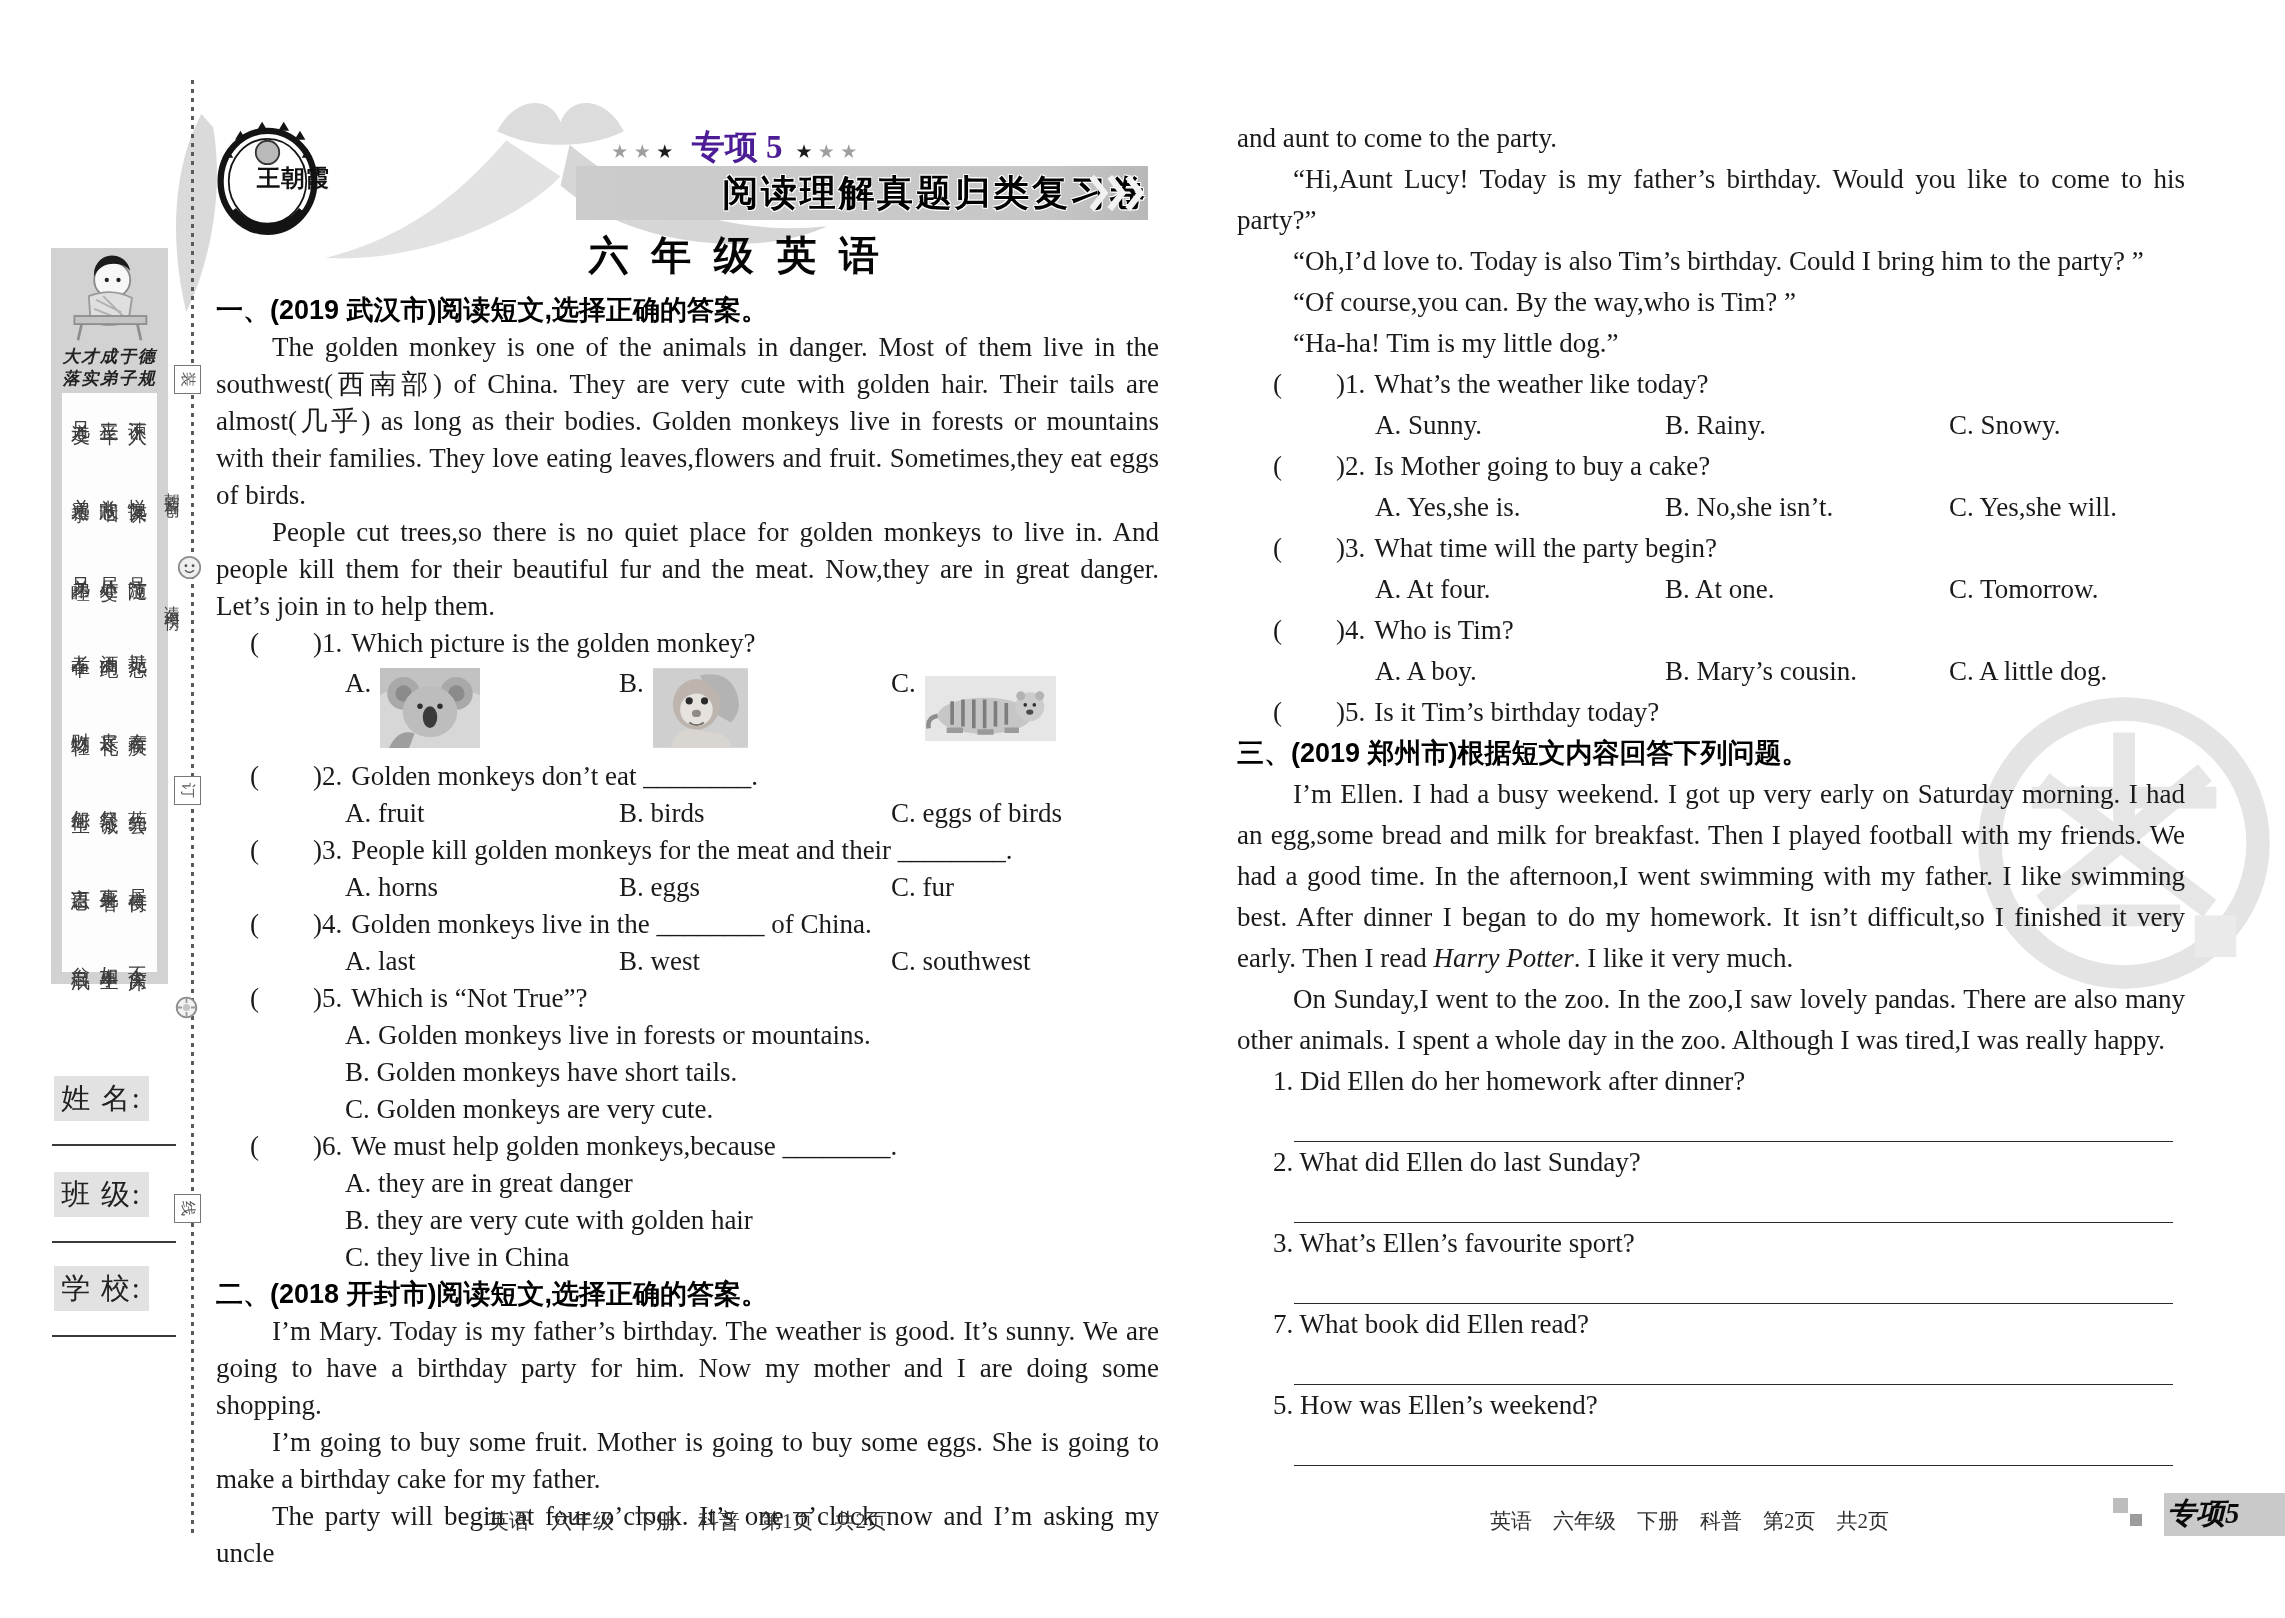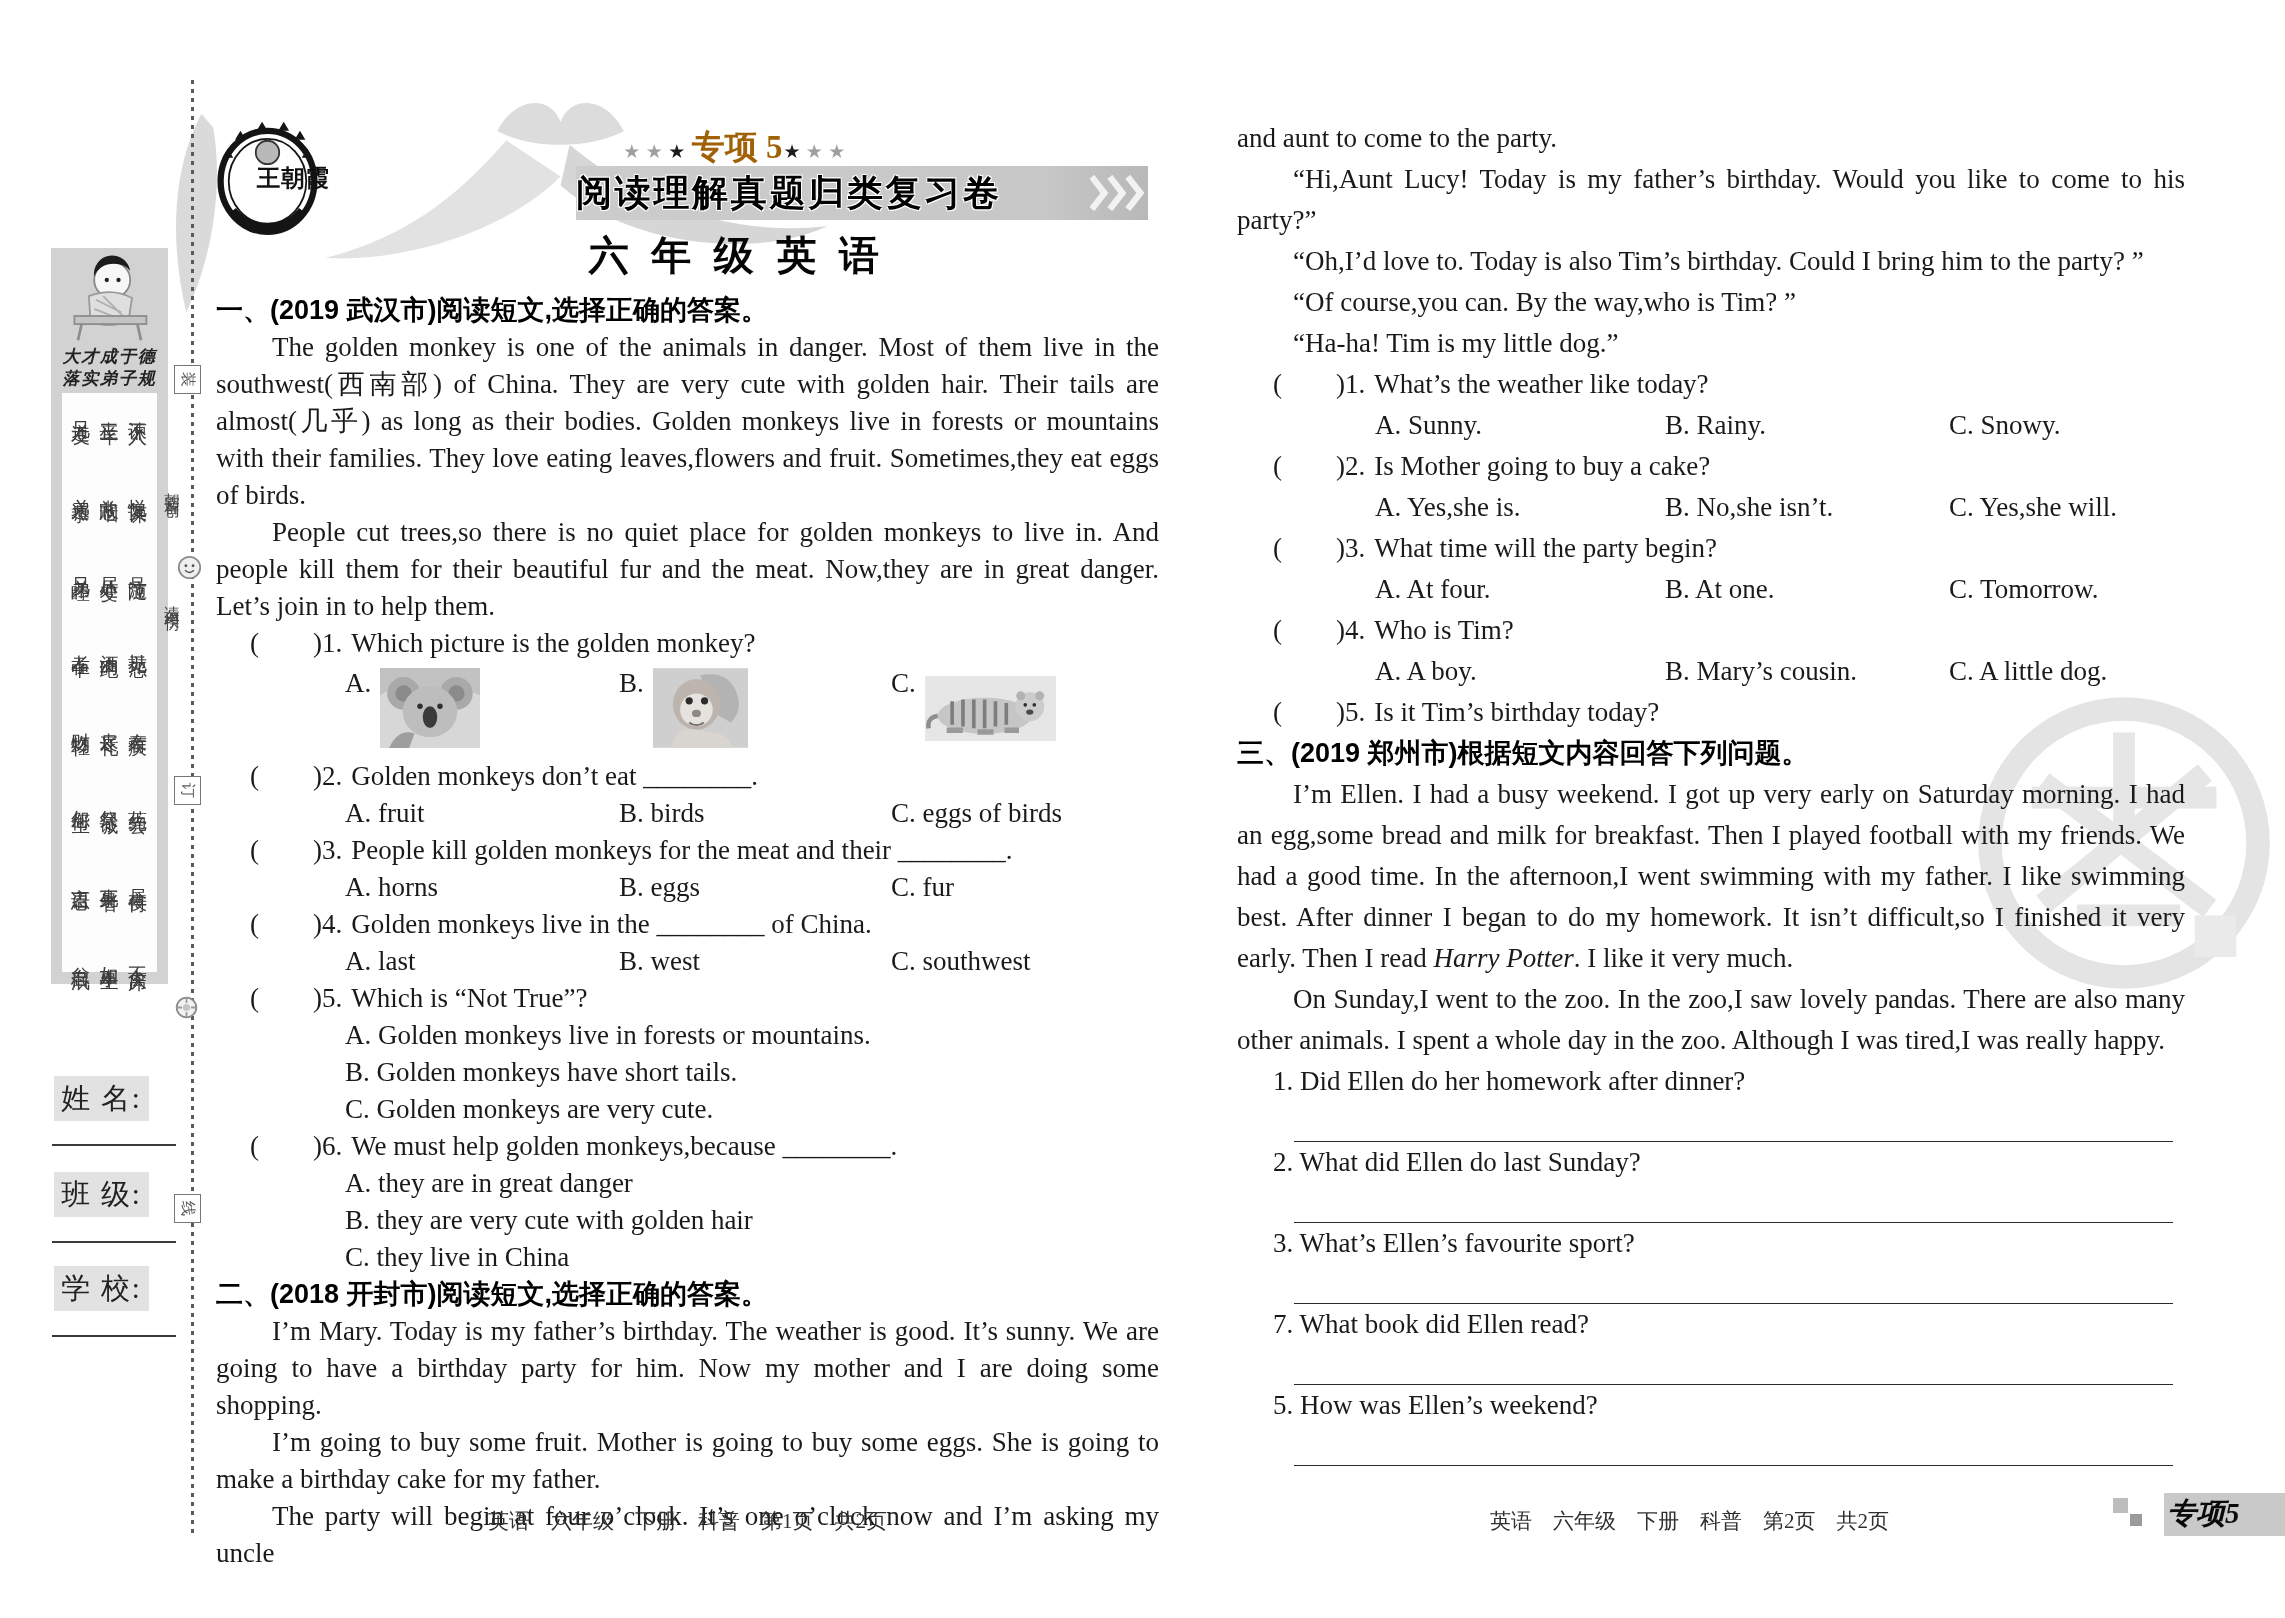--- a/index.html
+++ b/index.html
@@ -14,24 +14,24 @@
   
   .logo{position:absolute;left:217px;top:120px;width:101px;height:116px;}
   .logo svg{position:absolute;inset:0;}
   .logo-name{position:absolute;left:0;top:47px;width:113px;text-align:right;
      font:bold 23.5px/23.5px "Liberation Serif",serif;letter-spacing:0.9px;color:#111;}
 
   
   .stars-line{position:absolute;left:452px;top:125px;width:570px;text-align:center;white-space:nowrap;}
   .star-gray{color:#9f9f9f;font-size:19px;letter-spacing:5.4px;}
   .star-dark{color:#1b1b1b;font-size:19px;letter-spacing:5.4px;}
-  .unit-title{font:bold 33px "Liberation Serif",serif;color:#a16207;margin:0 1px;}
+  .unit-title{font:bold 33px "Liberation Serif",serif;color:#4c1d95;margin:0 13px;}
   .band{position:absolute;left:576px;top:166px;width:572px;height:54px;
         background:linear-gradient(to right,#cccccc 0%,#c7c7c7 82%,#b8b8b8 100%);}
-  .band-title{display:block;width:100%;text-align:left;
+  .band-title{display:block;width:100%;text-align:right;
         font:bold 36px/54px "Liberation Sans",sans-serif;letter-spacing:2.7px;color:#000;
         text-shadow:0.9px 0.9px 0 #fff,-0.9px -0.9px 0 #fff,0.9px -0.9px 0 #fff,-0.9px 0.9px 0 #fff;}
   .chevrons{position:absolute;right:3.6px;top:9px;}
   .subject{position:absolute;left:452px;top:228px;width:570px;text-align:center;
         font:bold 40px "Liberation Serif",serif;letter-spacing:6.3px;color:#050505;}
 
   
   .sidebar{position:absolute;left:51px;top:248px;width:117px;height:736px;background:#d2d2d2;}
   .kid{position:absolute;left:18px;top:5.4px;width:81px;height:90px;}
   .motto{position:absolute;left:0;top:98px;width:117px;text-align:center;

